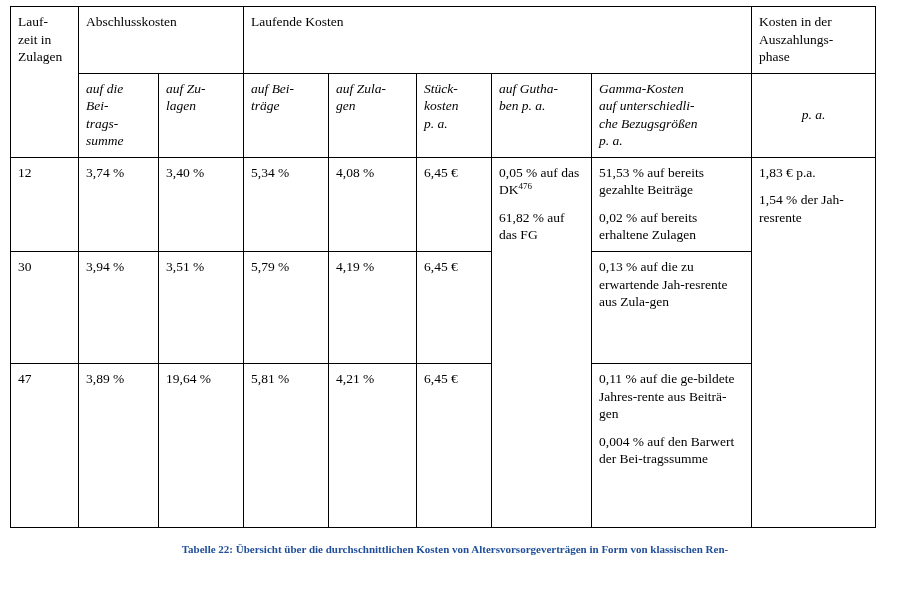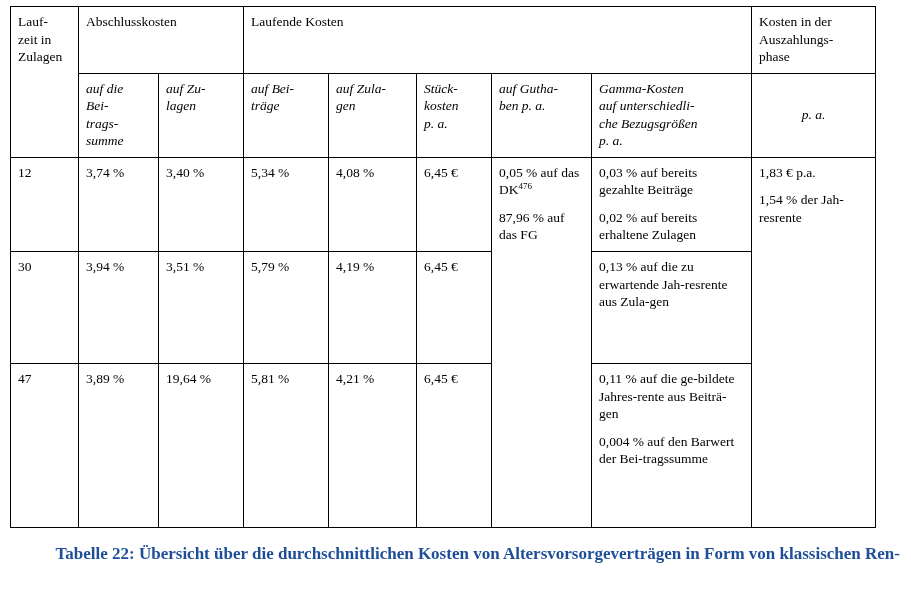--- a/index.html
+++ b/index.html
@@ -73,24 +73,24 @@
   sup {
     font-size: 9px;
     vertical-align: super;
     line-height: 0;
   }
   .caption {
     margin-top: 14px;
     width: 890px;
     font-family: "Liberation Serif", serif;
     font-weight: bold;
-    font-size: 17px;
+    font-size: 11px;
     line-height: 1.45;
     color: #1f4e99;
-    text-align: right;
+    text-align: center;
   }
   .caption .cap-indent {
     display: block;
     padding-left: 56px;
   }
 </style>
 </head>
 <body>
 
 <div class="page">
@@ -162,24 +162,24 @@
 
       <tr>
         <td class="rowlabel">12</td>
         <td>3,74 %</td>
         <td>3,40 %</td>
         <td>5,34 %</td>
         <td>4,08 %</td>
         <td>6,45 €</td>
         <td rowspan="3" class="cell-lines">
           <p><span>0,05 % auf das DK</span><sup>476</sup></p>
-          <p>87,96 % auf das FG</p>
+          <p>61,82 % auf das FG</p>
         </td>
         <td class="cell-lines">
-          <p>0,03 % auf bereits gezahlte Beiträge</p>
+          <p>51,53 % auf bereits gezahlte Beiträge</p>
           <p>0,02 % auf bereits erhaltene Zulagen</p>
         </td>
         <td rowspan="3" class="cell-lines">
           <p>1,83 € p.a.</p>
           <p>1,54 % der Jah-resrente</p>
         </td>
       </tr>
 
       <tr>
         <td class="rowlabel">30</td>

